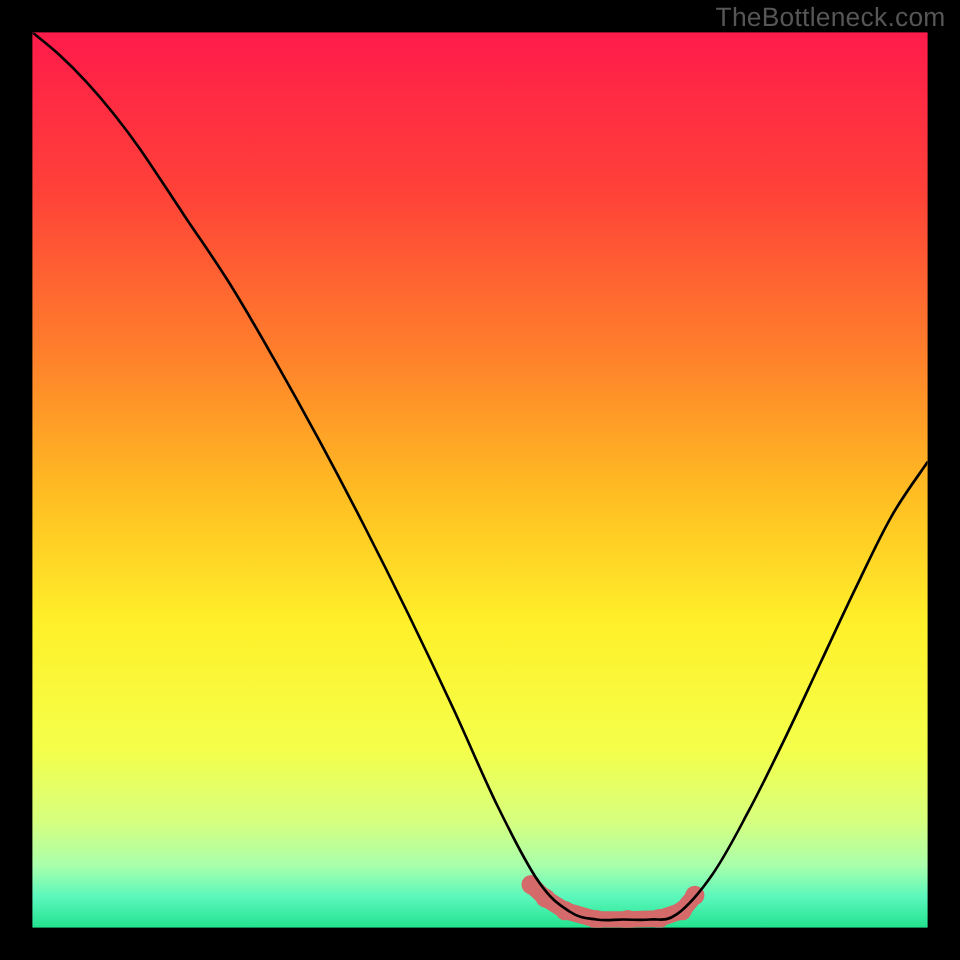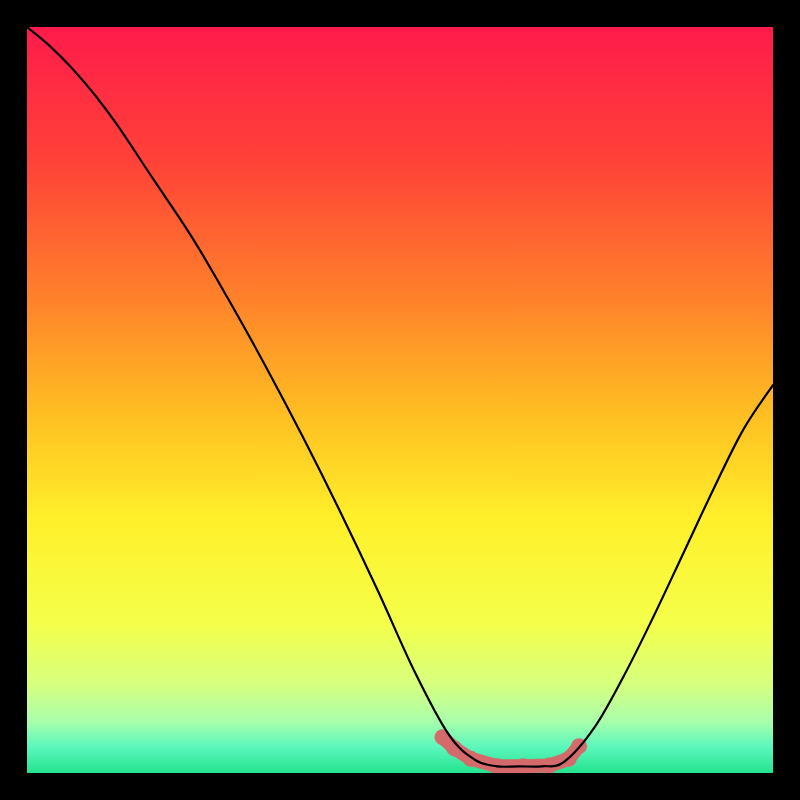--- a/index.html
+++ b/index.html
@@ -31,20 +31,21 @@
     top: 0;
     left: 0;
     width: 800px;
     height: 800px;
   }
 </style>
 </head>
 <body>
 
 <div class="container">
+  <div class="watermark">TheBottleneck.com</div>
   <svg class="chart" viewBox="0 0 800 800">
     <defs>
       <linearGradient id="bg-grad" x1="0" y1="0" x2="0" y2="1">
           <stop offset="0%" stop-color="#ff1b4b"></stop>
           <stop offset="18%" stop-color="#ff4238"></stop>
           <stop offset="36%" stop-color="#ff802b"></stop>
           <stop offset="52%" stop-color="#ffbf22"></stop>
           <stop offset="66%" stop-color="#fff02a"></stop>
           <stop offset="80%" stop-color="#f4ff4a"></stop>
           <stop offset="88%" stop-color="#d7ff7e"></stop>

